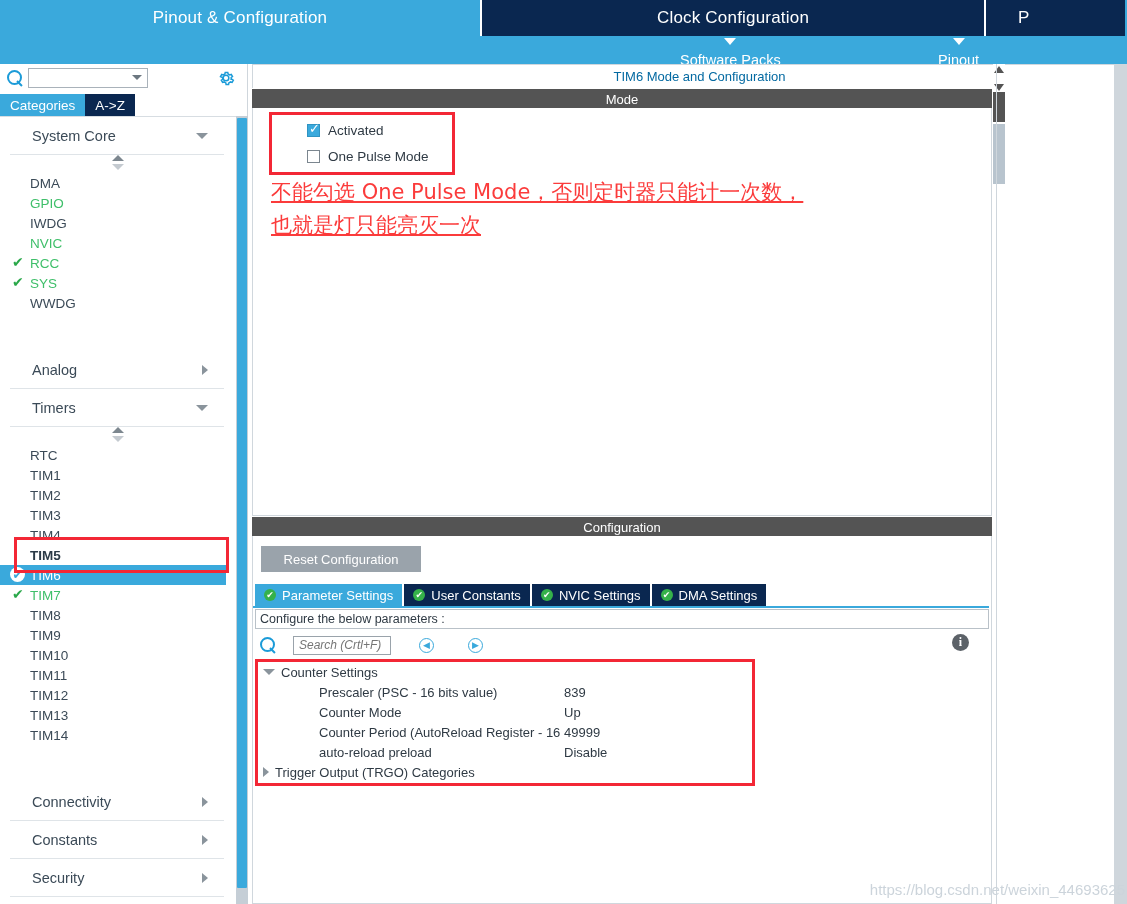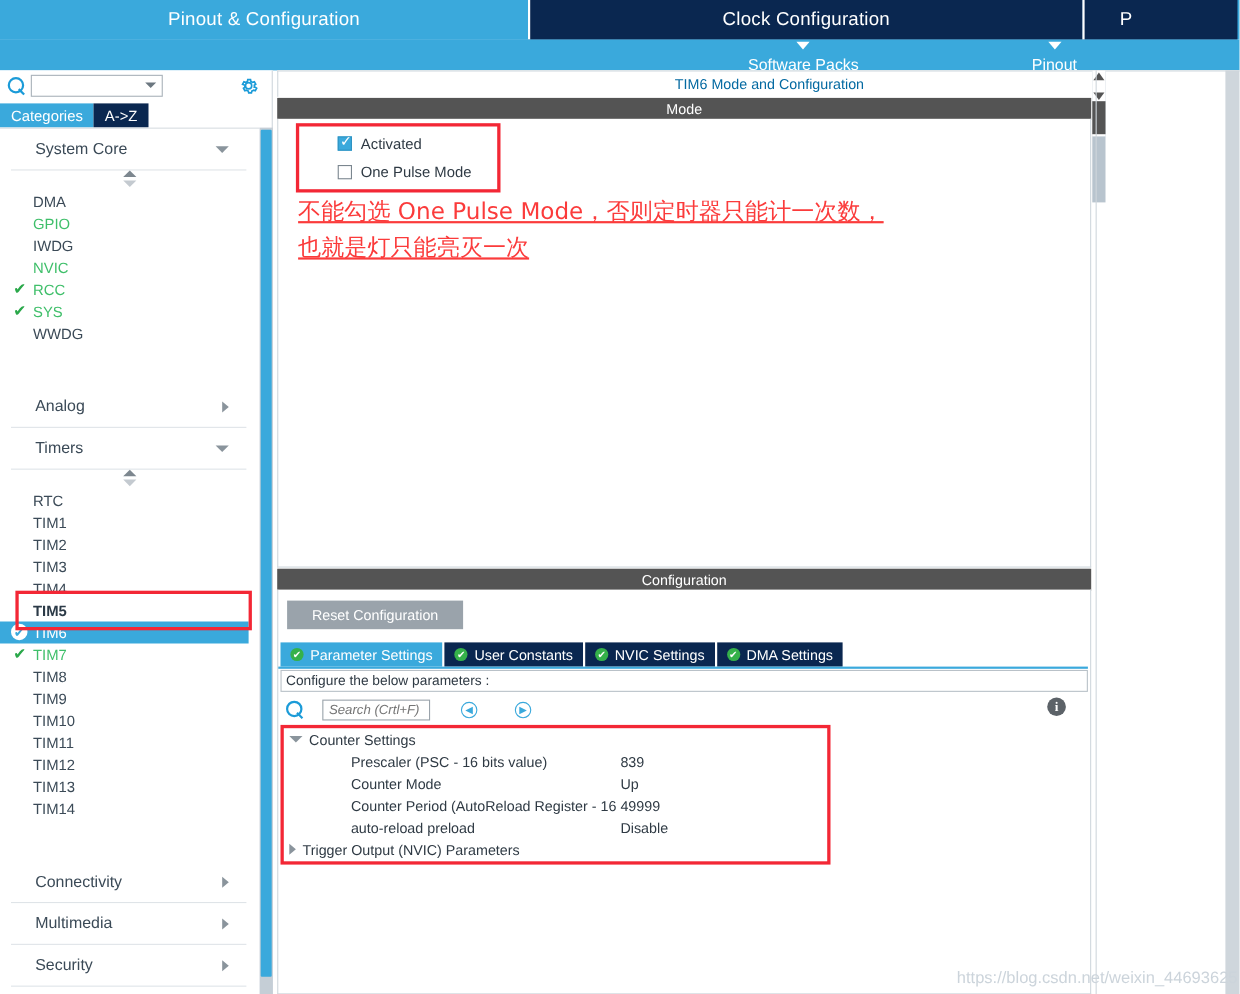--- a/index.html
+++ b/index.html
@@ -449,21 +449,21 @@
       </div>
 
       <div style="height:38px;"></div>
 
       <div class="cat-header">
         <span class="label">Connectivity</span>
         <span class="chev-small-r"></span>
       </div>
 
       <div class="cat-header">
-        <span class="label">Multimedia</span>
+        <span class="label">Constants</span>
         <span class="chev-small-r"></span>
       </div>
 
       <div class="cat-header">
         <span class="label">Security</span>
         <span class="chev-small-r"></span>
       </div>
 
       <div class="cat-header">
         
@@ -563,21 +563,21 @@
         <div class="prm-row">
           <span class="prm-name">Counter Period (AutoReload Register - 16 bits val...</span>
           <span class="prm-val">49999</span>
         </div>
         <div class="prm-row">
           <span class="prm-name">auto-reload preload</span>
           <span class="prm-val">Disable</span>
         </div>
         <div class="grp-row">
           <span class="chev-small-r"></span>
-          <span>Trigger Output (NVIC) Parameters</span>
+          <span>Trigger Output (TRGO) Categories</span>
         </div>
       </div>
 
       <div class="redbox" style="left:2px; top:123px; width:500px; height:127px;"></div>
     </div>
 
     <div class="main-scroll">
       <div class="thumb"></div>
       <div class="arrowup"></div>
       <div class="arrowdn"></div>

